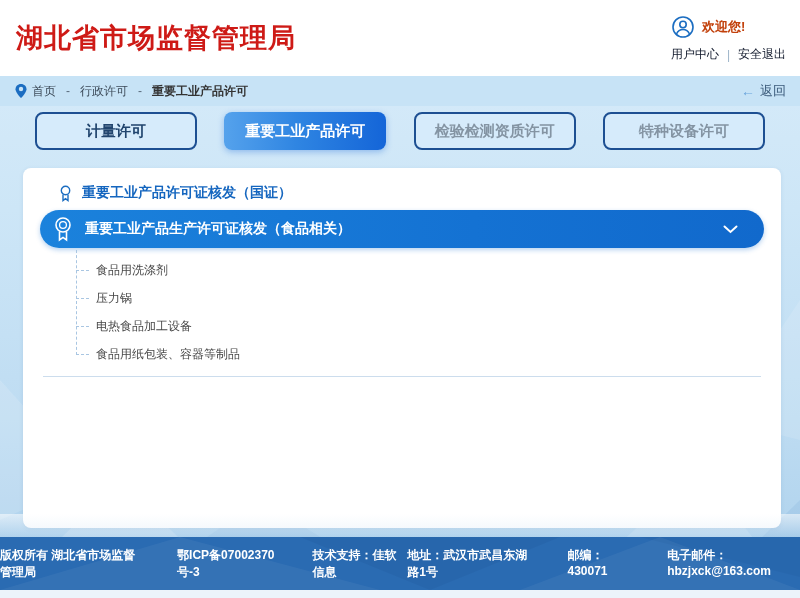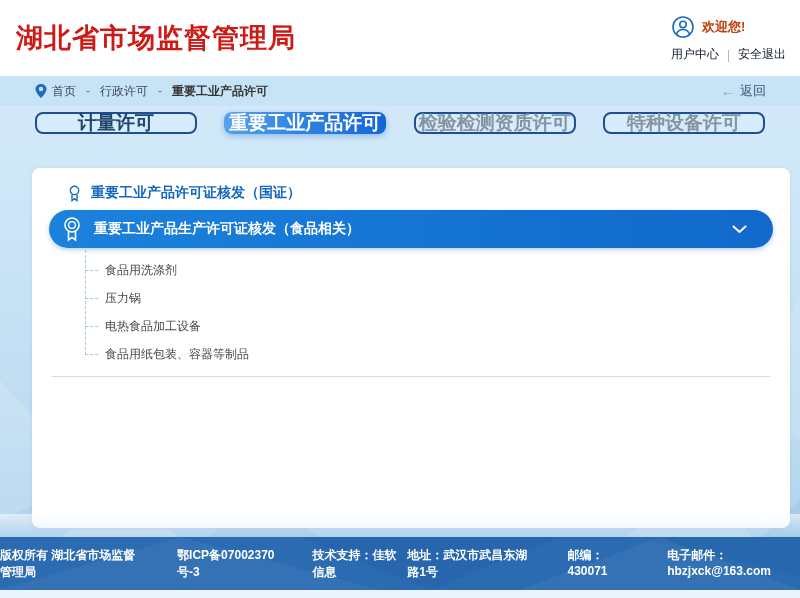--- a/index.html
+++ b/index.html
@@ -15,41 +15,41 @@
   .site-title{position:absolute;left:16px;top:20px;font-size:27px;font-weight:bold;color:#ce1a16;letter-spacing:1px;}
   .user-area{position:absolute;right:14px;top:14px;text-align:right;}
   .welcome-row{display:flex;align-items:center;justify-content:flex-start;gap:7px;height:26px;}
   .welcome-text{font-size:13px;font-weight:bold;color:#c2410c;}
   .user-links{margin-top:6px;font-size:12px;color:#2b3e55;display:flex;align-items:center;gap:8px;justify-content:flex-end;}
   .user-links .link{cursor:pointer;color:#0f172a;}
   .v-div{color:#9db4c9;}
 
   
   .crumb-bar{position:absolute;left:0;top:76px;width:800px;height:30px;background:#c7e3f6;
-             display:flex;align-items:center;box-sizing:border-box;padding:0 34px;}
+             display:flex;align-items:center;box-sizing:border-box;padding:0 14px;}
   .crumbs{display:flex;align-items:center;gap:10px;font-size:12px;color:#3c4a58;}
   .crumb{cursor:pointer;}
   .crumb-current{font-weight:bold;color:#333;}
   .crumb-sep{color:#5a6b7c;}
   .pin-icon{margin-right:4px;display:flex;align-items:center;}
   .back-btn{margin-left:auto;display:flex;align-items:center;gap:5px;font-size:13px;color:#3a5a7a;cursor:pointer;}
   .back-arrow{color:#6aa5dc;font-size:14px;}
 
   
   .tabs{position:absolute;left:0;top:112px;width:800px;height:38px;box-sizing:border-box;
         padding:0 35px;display:flex;justify-content:space-between;}
-  .tab{width:162px;height:22px;box-sizing:border-box;border-radius:8px;display:flex;align-items:center;justify-content:center;
-       font-size:19px;font-weight:bold;cursor:pointer;}
+  .tab{width:162px;height:38px;box-sizing:border-box;border-radius:8px;display:flex;align-items:center;justify-content:center;
+       font-size:15px;font-weight:bold;cursor:pointer;}
   .tab-normal{background:#d6ebfb;border:2px solid #1d4f92;color:#21456e;}
   .tab-muted{background:#d6ebfb;border:2px solid #1d4f92;color:#8494a3;}
   .tab-active{background:linear-gradient(90deg,#55a2ec 0%,#2f85e2 45%,#1465d8 100%);border:none;color:#ffffff;
               box-shadow:0 2px 6px rgba(20,101,216,.35);}
 
   
-  .card{position:absolute;left:32px;top:168px;width:758px;height:360px;background:#ffffff;border-radius:8px;
+  .card{position:absolute;left:23px;top:168px;width:758px;height:360px;background:#ffffff;border-radius:8px;
         box-shadow:0 1px 4px rgba(60,100,150,.12);box-sizing:border-box;padding-top:10px;}
   .lic-row{height:30px;display:flex;align-items:center;gap:10px;padding-left:36px;cursor:pointer;}
   .lic-row-label{font-size:14px;font-weight:bold;color:#1566bf;}
   .lic-pill{margin:2px 17px 0 17px;height:38px;border-radius:19px;
             background:linear-gradient(90deg,#1b82dc 0%,#1472d3 60%,#1169cc 100%);
             display:flex;align-items:center;cursor:pointer;box-shadow:0 2px 5px rgba(17,105,204,.3);}
   .pill-icon{margin-left:13px;display:flex;align-items:center;}
   .pill-label{margin-left:12px;font-size:14px;font-weight:bold;color:#ffffff;}
   .pill-chevron{margin-left:auto;margin-right:26px;display:flex;align-items:center;cursor:pointer;}
 

